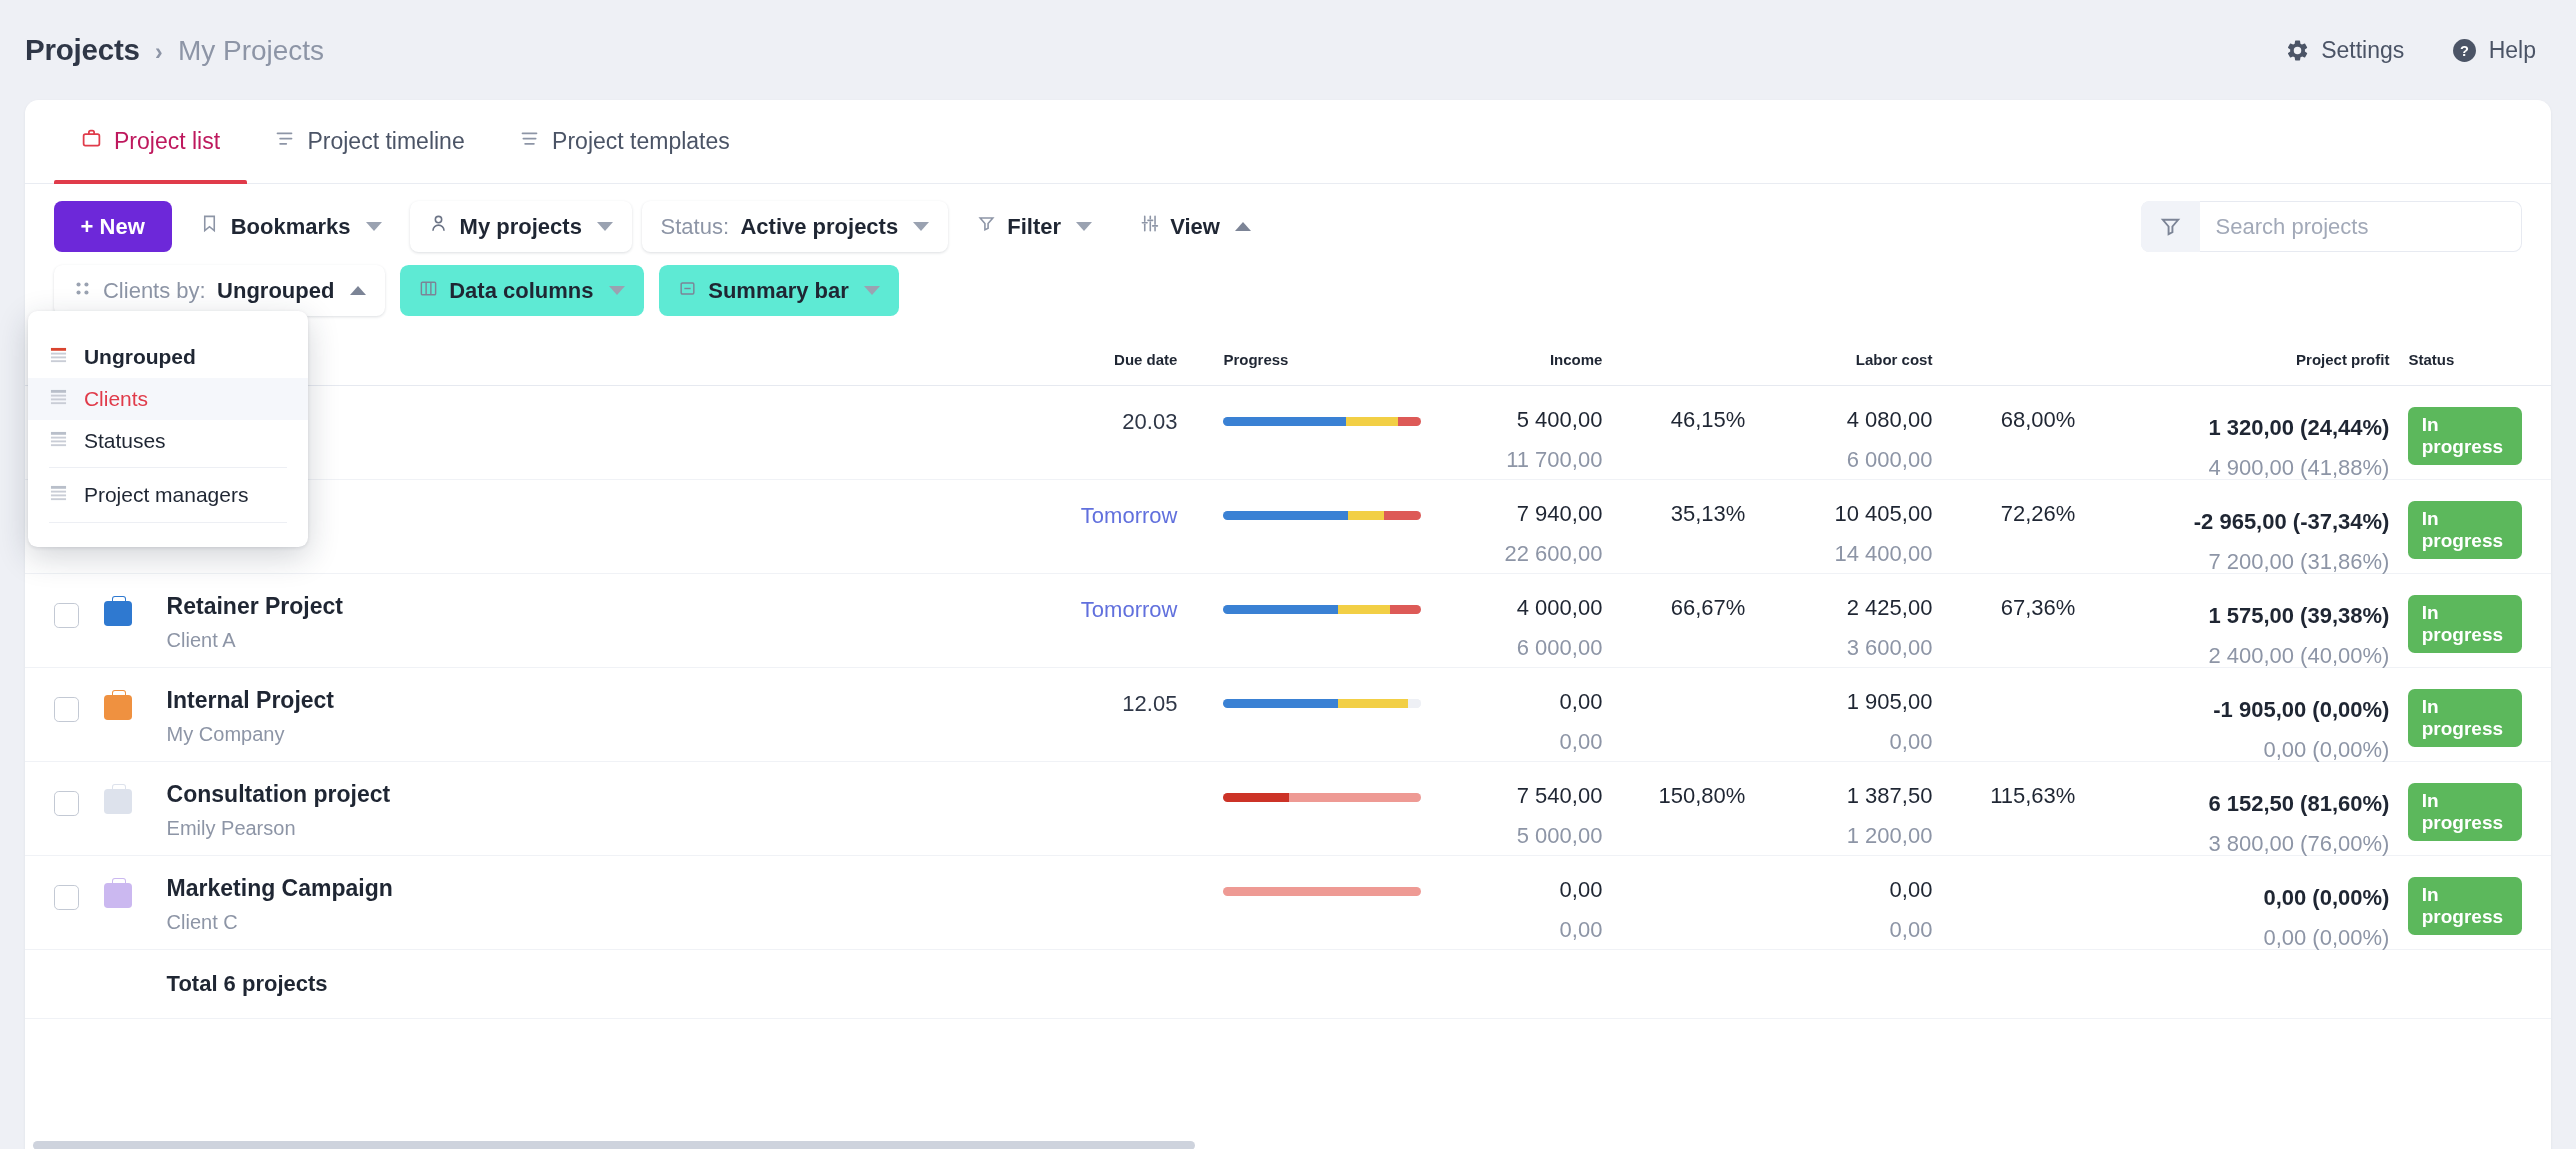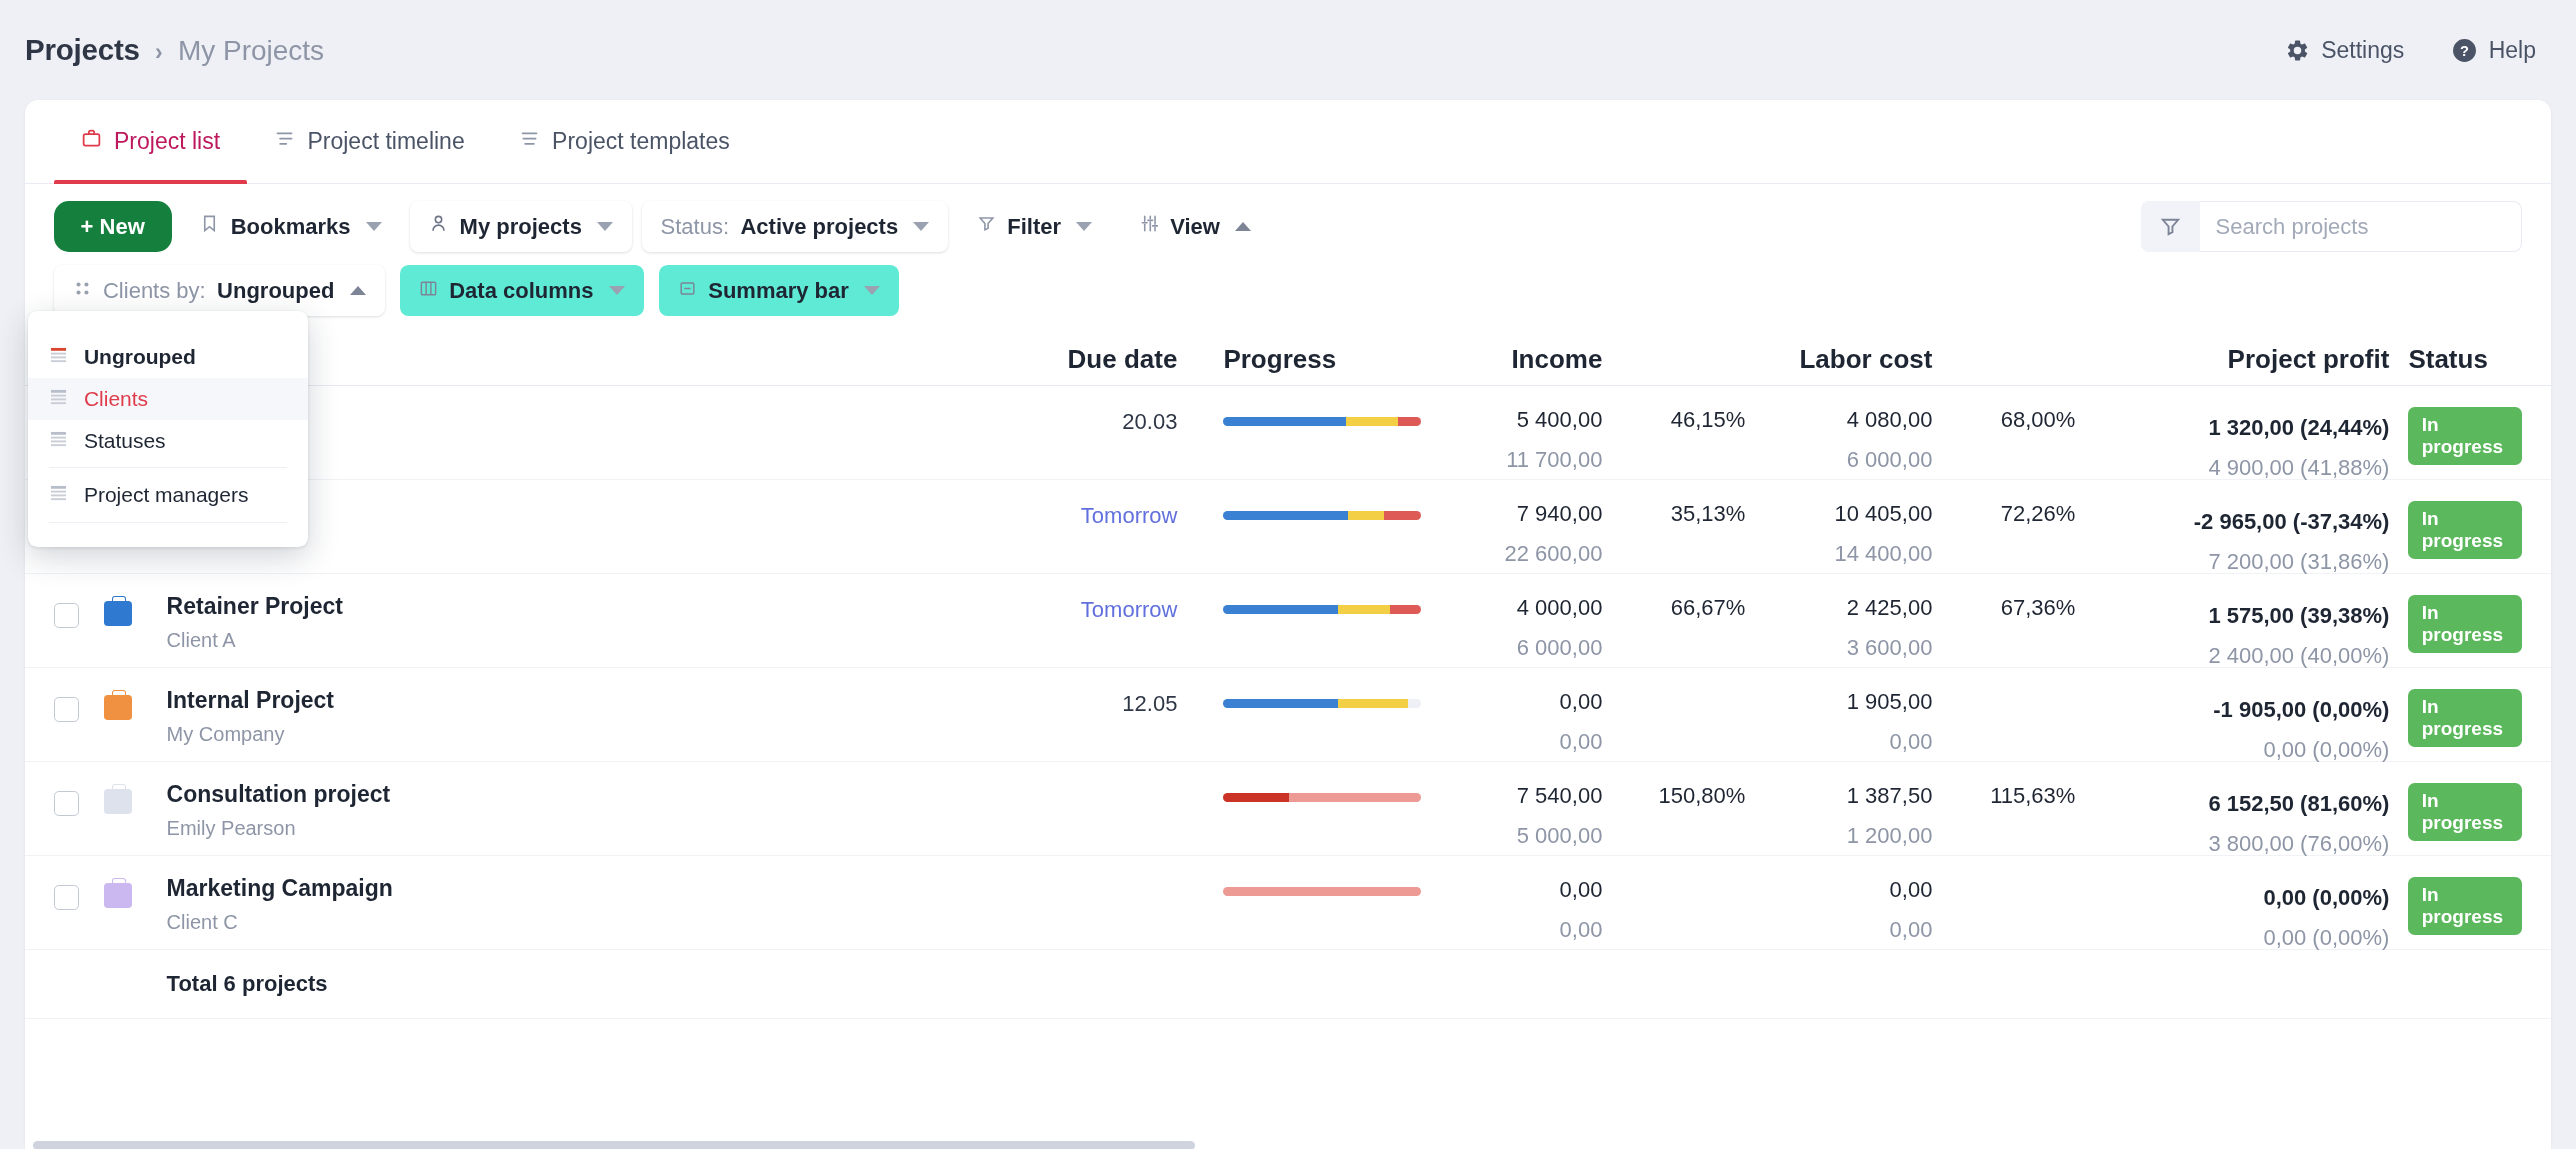--- a/index.html
+++ b/index.html
@@ -49,22 +49,22 @@
   .tab.active:after {
     content:""; position:absolute; left: 0; right: 0; bottom: -1px; height: 3.8px;
     background: #e03b4a; border-radius: 1.9px 1.9px 0 0;
   }
 
   
   .toolbar { display:flex; align-items:center; padding: 17px 28.6px 0 28.6px; gap: 9.5px; position: relative;}
   .toolbar2 { display:flex; align-items:center; padding: 13.3px 28.6px 0 28.6px; gap: 15.2px; position: relative; }
 
   .btn-new {
-    background: #15803d; color: #fff; font-weight: 700; font-size: 22px;
-    border-radius: 15px; padding: 4px 27px; height: 51px;
+    background: #6d28d9; color: #fff; font-weight: 700; font-size: 22px;
+    border-radius: 8px; padding: 4px 27px; height: 51px;
     display:flex; align-items:center; justify-content:center; cursor:pointer;
     border: none;
   }
   .pill {
     display:flex; align-items:center; gap: 11.4px;
     height: 51px; padding: 0 19px; border-radius: 8.6px;
     font-size: 22px; color: #2f3747; cursor:pointer; background: transparent;
     border: none; white-space: nowrap;
   }
   .pill.filled { background:#fff; box-shadow: 0 1px 2.9px rgba(40,50,70,.16); }
@@ -99,21 +99,21 @@
   }
   .dd-item.bold { font-weight:700; margin-top:9.5px;}
   .dd-item.sel { background:#f5f7fb; color:#e03b4a; }
   .dd-sep { height:1px; background:#edeff4; margin: 5.7px 21px;}
 
   
   .table { width:100%; margin-top: 17px; }
   .thead {
     display:flex; align-items:center; height: 53px;
     border-bottom: 1.9px solid #e6e9f0; padding: 0 28.6px;
-    font-size: 26px; font-weight: 700; color:#1f2633;
+    font-size: 15px; font-weight: 700; color:#1f2633;
   }
   .row {
     display:flex; align-items:flex-start; padding: 0 28.6px;
     border-bottom: 1px solid #f0f2f6; height: 94px;
   }
   .row.totalrow { border-bottom:1px solid #f0f2f6; height: 69px; align-items:center; }
 
   .c-check { width: 50px; flex:none; padding-top: 28.6px;}
   .c-icon  { width: 63px; flex:none; padding-top: 27px;}
   .c-name  { flex: 1 1 auto; min-width:0; padding-top: 19px;}

